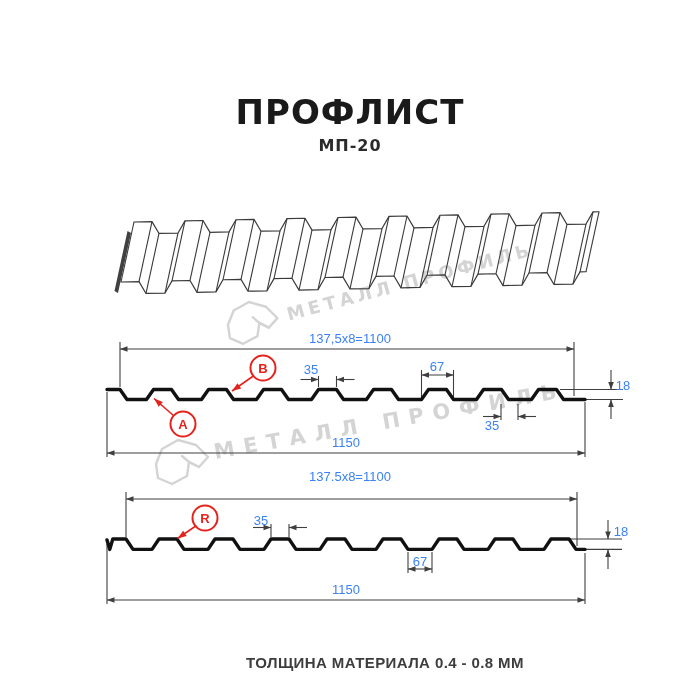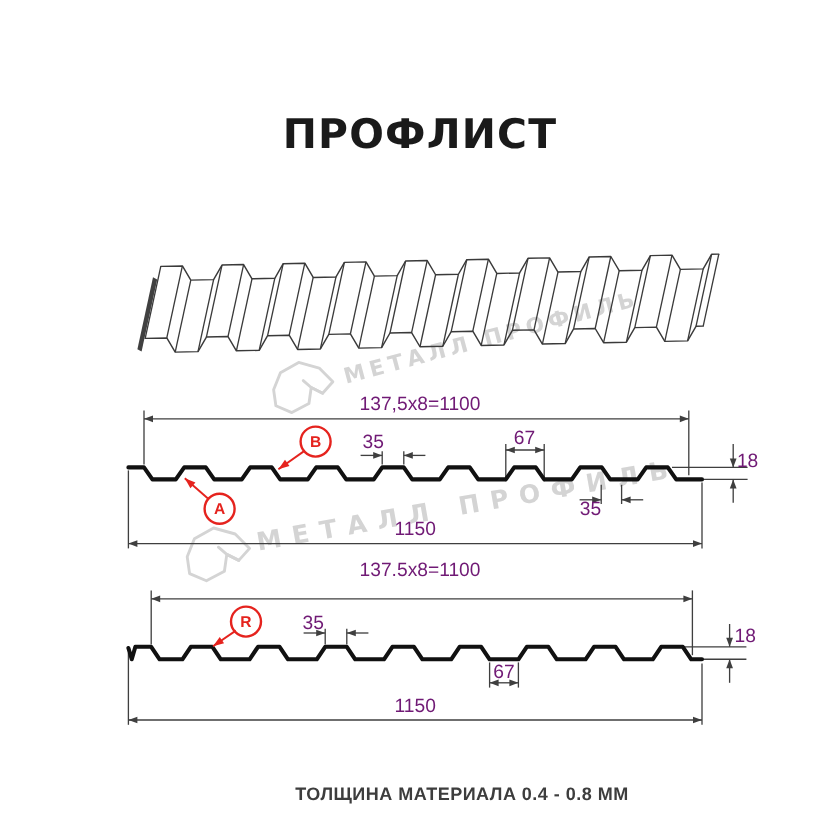--- a/index.html
+++ b/index.html
@@ -7,36 +7,37 @@
          font-family:"Liberation Sans",sans-serif;overflow:hidden;margin-top:36px;}
   .title{position:absolute;top:56px;left:0;width:700px;text-align:center;
          font-family:"DejaVu Sans",sans-serif;font-weight:700;font-size:34px;
          letter-spacing:1px;color:#1a1a1a;}
   .subtitle{position:absolute;top:100px;left:0;width:700px;text-align:center;
          font-family:"DejaVu Sans",sans-serif;font-weight:700;font-size:16px;
          letter-spacing:1px;color:#2b2b2b;}
   .footer{position:absolute;top:618px;left:0;width:700px;text-align:center;
          font-weight:700;font-size:15px;letter-spacing:0.4px;color:#3d3d3d;padding-left:35px;}
   svg.drawing{position:absolute;left:0;top:0;}
-  .dim{position:absolute;transform:translate(-50%,-50%);font-size:16px;
-       color:#701a75;white-space:nowrap;background:transparent;}
+  .dim{position:absolute;transform:translate(-50%,-50%);font-size:13px;
+       color:#3b82f6;white-space:nowrap;background:transparent;}
   .marker{position:absolute;width:23px;height:23px;border-radius:50%;
        transform:translate(-50%,-50%);display:flex;align-items:center;
        justify-content:center;font-weight:700;font-size:13px;line-height:1;}
   .wm{position:absolute;font-family:"DejaVu Sans",sans-serif;font-weight:700;
       white-space:nowrap;transform-origin:0 50%;}
   #wm1{left:287px;top:268px;font-size:18px;letter-spacing:4px;transform:rotate(-15deg);}
   #wm2{left:214px;top:404px;font-size:21px;letter-spacing:9px;transform:rotate(-10deg);}
 </style>
 </head>
 <body>
 
 <div class="stage">
 
   <div class="title">ПРОФЛИСТ</div>
+  <div class="subtitle">МП-20</div>
 
   <div class="wm" id="wm1" style="color: rgb(212, 212, 212);">МЕТАЛЛ ПРОФИЛЬ</div>
   <div class="wm" id="wm2" style="color: rgb(212, 212, 212);">МЕТАЛЛ ПРОФИЛЬ</div>
 
   <svg class="drawing" id="draw" width="700" height="700" viewBox="0 0 700 700">
       <g>
         <path d="M228 288.8 L 233.7 274.55 L 248.9 266 L 266 270.75 L 277.4 282.15 L 268.85 291.65 L 259.35 286.9 L 257.45 300.2 L 243.2 307.8 L 229.9 302.1 L 228 288.8" fill="none" stroke="#d4d4d4" stroke-width="2.4" stroke-linejoin="round" stroke-linecap="round"></path>
         <path d="M252.7 281.2 L 259.35 286.9 L 268.85 291.65" fill="none" stroke="#d4d4d4" stroke-width="2.4" stroke-linejoin="round" stroke-linecap="round"></path>
         <path d="M156 428 L 162 413 L 178 404 L 196 409 L 208 421 L 199 431 L 189 426 L 187 440 L 172 448 L 158 442 L 156 428" fill="none" stroke="#d4d4d4" stroke-width="2.4" stroke-linejoin="round" stroke-linecap="round"></path>
         <path d="M182 420 L 189 426 L 199 431" fill="none" stroke="#d4d4d4" stroke-width="2.4" stroke-linejoin="round" stroke-linecap="round"></path>

